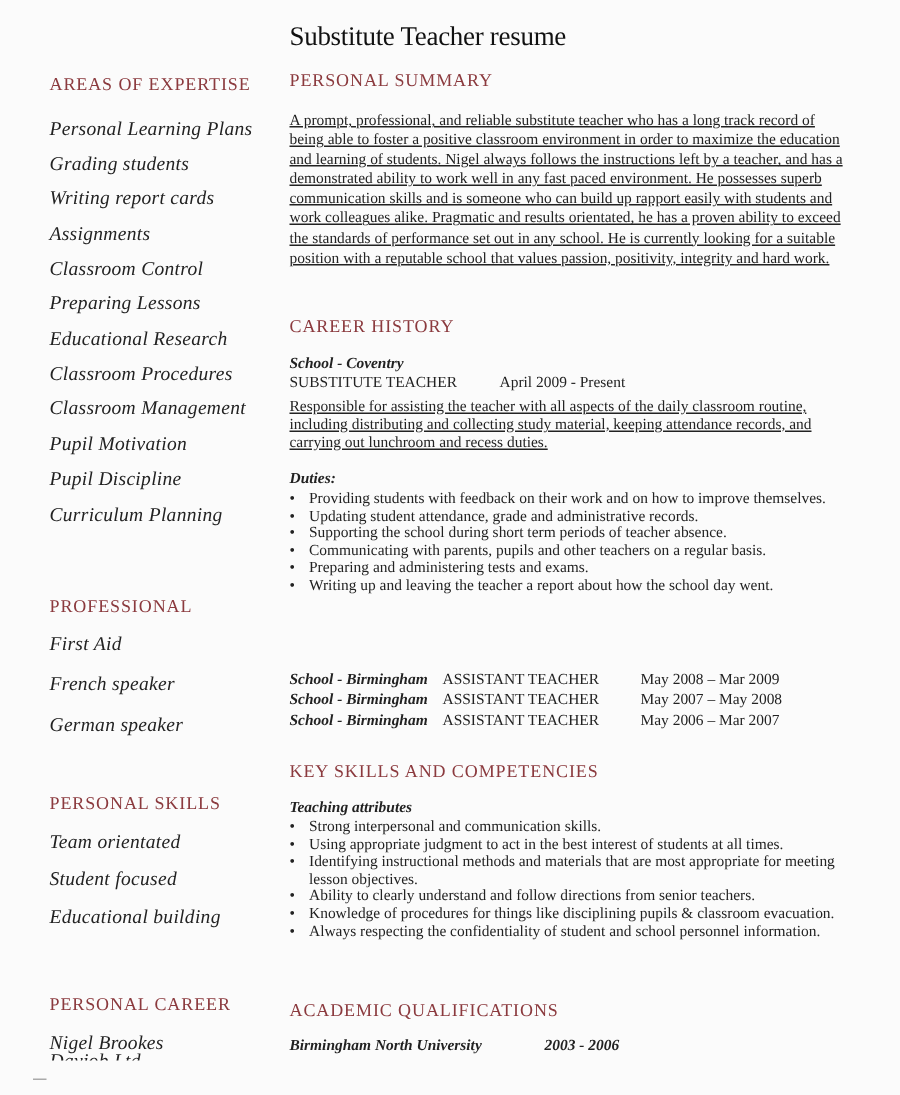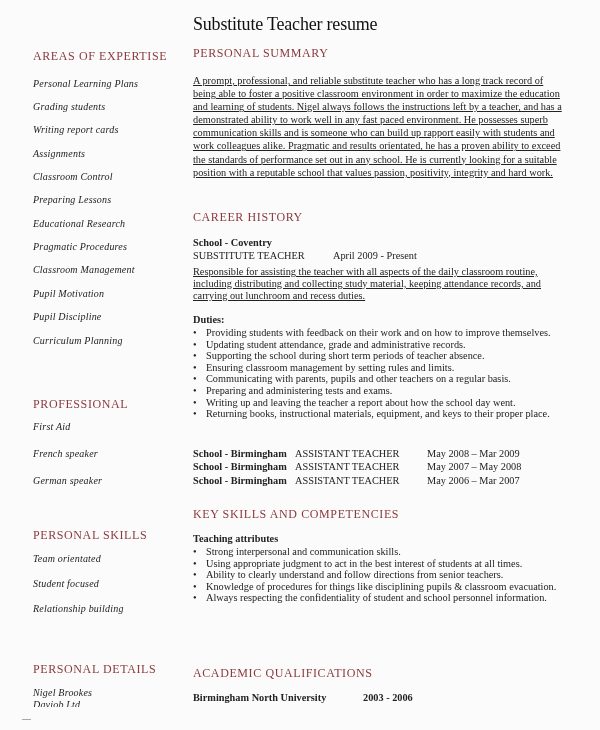--- a/index.html
+++ b/index.html
@@ -13,105 +13,104 @@
   .title {
     position: absolute; left: 193px; top: 14px;
     font-size: 18px; color: #111; letter-spacing: -0.2px;
   }
   .left { position: absolute; left: 33px; top: 0; width: 150px; }
   .heading {
     font-size: 12px; color: #8b3a3e; letter-spacing: 0.6px;
     position: absolute; white-space: nowrap;
   }
   .litem {
-    position: absolute; font-style: italic; font-size: 10px;
+    position: absolute; font-style: italic; font-size: 13px;
     color: #222; white-space: nowrap; letter-spacing: 0.2px;
   }
   .main { position: absolute; left: 193px; top: 0; width: 400px; }
   .para { position: absolute; font-size: 10.3px; line-height: 13.1px; color: #222; width: 375px; text-decoration: underline; }
-  .bi { font-weight: bold; }
+  .bi { font-weight: bold; font-style: italic; }
   .row { position: absolute; font-size: 10.3px; color: #222; white-space: nowrap; }
   ul.bul { position: absolute; margin: 0; padding: 0; list-style: none; font-size: 10.3px; line-height: 11.6px; color: #222; width: 380px; }
   ul.bul li { position: relative; padding-left: 13px; }
   ul.bul li::before { content: "•"; position: absolute; left: 0; top: 0; }
   .dash { position: absolute; left: 22px; top: 719px; width: 9px; height: 1px; background: #aaa; }
 </style>
 </head>
 <body>
 
 <div class="title">Substitute Teacher resume</div>
 
 <div class="left">
   <div class="heading" style="top:49px">AREAS OF EXPERTISE</div>
   <div class="litem" style="top:78px">Personal Learning Plans</div>
   <div class="litem" style="top:101px">Grading students</div>
   <div class="litem" style="top:124px">Writing report cards</div>
   <div class="litem" style="top:148px">Assignments</div>
   <div class="litem" style="top:171px">Classroom Control</div>
   <div class="litem" style="top:194px">Preparing Lessons</div>
   <div class="litem" style="top:218px">Educational Research</div>
-  <div class="litem" style="top:241px">Pragmatic Procedures</div>
+  <div class="litem" style="top:241px">Classroom Procedures</div>
   <div class="litem" style="top:264px">Classroom Management</div>
   <div class="litem" style="top:288px">Pupil Motivation</div>
   <div class="litem" style="top:311px">Pupil Discipline</div>
   <div class="litem" style="top:335px">Curriculum Planning</div>
 
   <div class="heading" style="top:397px">PROFESSIONAL</div>
   <div class="litem" style="top:421px">First Aid</div>
   <div class="litem" style="top:448px">French speaker</div>
   <div class="litem" style="top:475px">German speaker</div>
 
   <div class="heading" style="top:528px">PERSONAL SKILLS</div>
   <div class="litem" style="top:553px">Team orientated</div>
   <div class="litem" style="top:578px">Student focused</div>
-  <div class="litem" style="top:603px">Relationship building</div>
+  <div class="litem" style="top:603px">Educational building</div>
 
-  <div class="heading" style="top:662px">PERSONAL DETAILS</div>
+  <div class="heading" style="top:662px">PERSONAL CAREER</div>
   <div class="litem" style="top:687px">Nigel Brookes</div>
   <div class="litem" style="top:699px; height:8px; overflow:hidden">Dayjob Ltd</div>
 </div>
 <div class="dash"></div>
 
 <div class="main">
   <div class="heading" style="top:46px">PERSONAL SUMMARY</div>
   <div class="para" style="top:74px; width:372px">A prompt, professional, and reliable substitute teacher who has a long track record of being able to foster a positive classroom environment in order to maximize the education and learning of students. Nigel always follows the instructions left by a teacher, and has a demonstrated ability to work well in any fast paced environment. He possesses superb communication skills and is someone who can build up rapport easily with students and work colleagues alike. Pragmatic and results orientated, he has a proven ability to exceed the standards of performance set out in any school. He is currently looking for a suitable position with a reputable school that values passion, positivity, integrity and hard work.</div>
 
   <div class="heading" style="top:210px">CAREER HISTORY</div>
   <div class="row bi" style="top:237px">School - Coventry</div>
   <div class="row" style="top:250px">SUBSTITUTE TEACHER</div>
   <div class="row" style="top:250px; left:140px">April 2009 - Present</div>
   <div class="para" style="top:266px; line-height:11.8px; width:372px">Responsible for assisting the teacher with all aspects of the daily classroom routine, including distributing and collecting study material, keeping attendance records, and carrying out lunchroom and recess duties.</div>
 
   <div class="row bi" style="top:314px">Duties:</div>
   <ul class="bul" style="top:327px">
     <li>Providing students with feedback on their work and on how to improve themselves.</li>
     <li>Updating student attendance, grade and administrative records.</li>
     <li>Supporting the school during short term periods of teacher absence.</li>
-    <li>Ensuring classroom management by setting rules and limits.</li>
     <li>Communicating with parents, pupils and other teachers on a regular basis.</li>
     <li>Preparing and administering tests and exams.</li>
     <li>Writing up and leaving the teacher a report about how the school day went.</li>
-    <li>Returning books, instructional materials, equipment, and keys to their proper place.</li>
   </ul>
 
   <div class="row bi" style="top:448px">School - Birmingham</div>
   <div class="row" style="top:448px; left:102px">ASSISTANT TEACHER</div>
   <div class="row" style="top:448px; left:234px">May 2008 – Mar 2009</div>
   <div class="row bi" style="top:461px">School - Birmingham</div>
   <div class="row" style="top:461px; left:102px">ASSISTANT TEACHER</div>
   <div class="row" style="top:461px; left:234px">May 2007 – May 2008</div>
   <div class="row bi" style="top:475px">School - Birmingham</div>
   <div class="row" style="top:475px; left:102px">ASSISTANT TEACHER</div>
   <div class="row" style="top:475px; left:234px">May 2006 – Mar 2007</div>
 
   <div class="heading" style="top:507px">KEY SKILLS AND COMPETENCIES</div>
   <div class="row bi" style="top:533px">Teaching attributes</div>
   <ul class="bul" style="top:546px; width:375px">
     <li>Strong interpersonal and communication skills.</li>
     <li>Using appropriate judgment to act in the best interest of students at all times.</li>
+    <li>Identifying instructional methods and materials that are most appropriate for meeting lesson objectives.</li>
     <li>Ability to clearly understand and follow directions from senior teachers.</li>
     <li>Knowledge of procedures for things like disciplining pupils &amp; classroom evacuation.</li>
     <li>Always respecting the confidentiality of student and school personnel information.</li>
   </ul>
 
   <div class="heading" style="top:666px">ACADEMIC QUALIFICATIONS</div>
   <div class="row bi" style="top:692px">Birmingham North University</div>
   <div class="row bi" style="top:692px; left:170px">2003 - 2006</div>
 </div>
 

